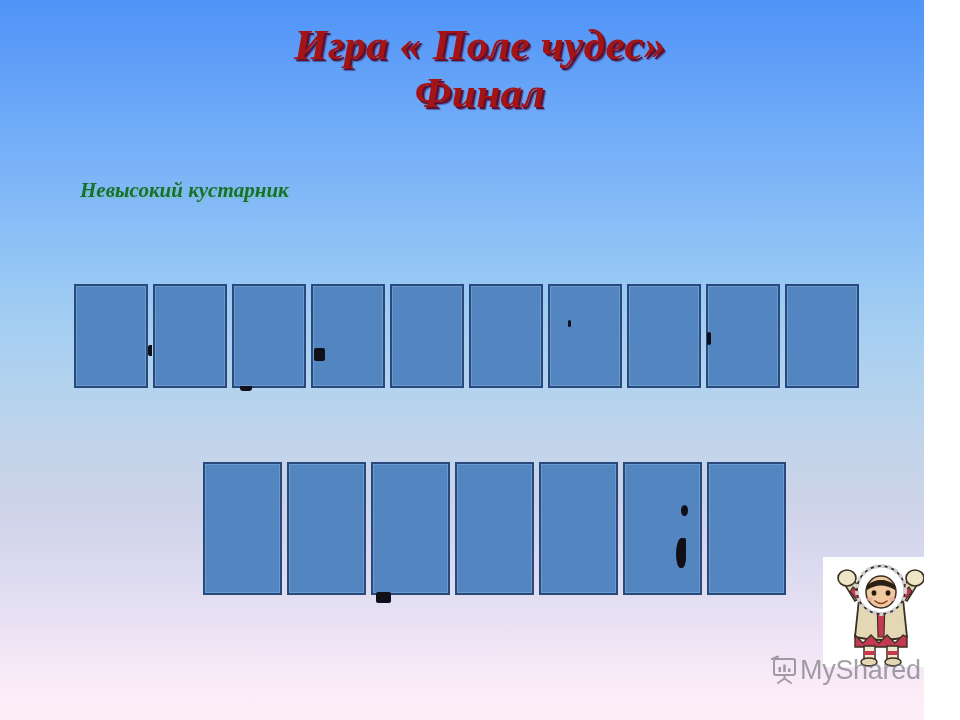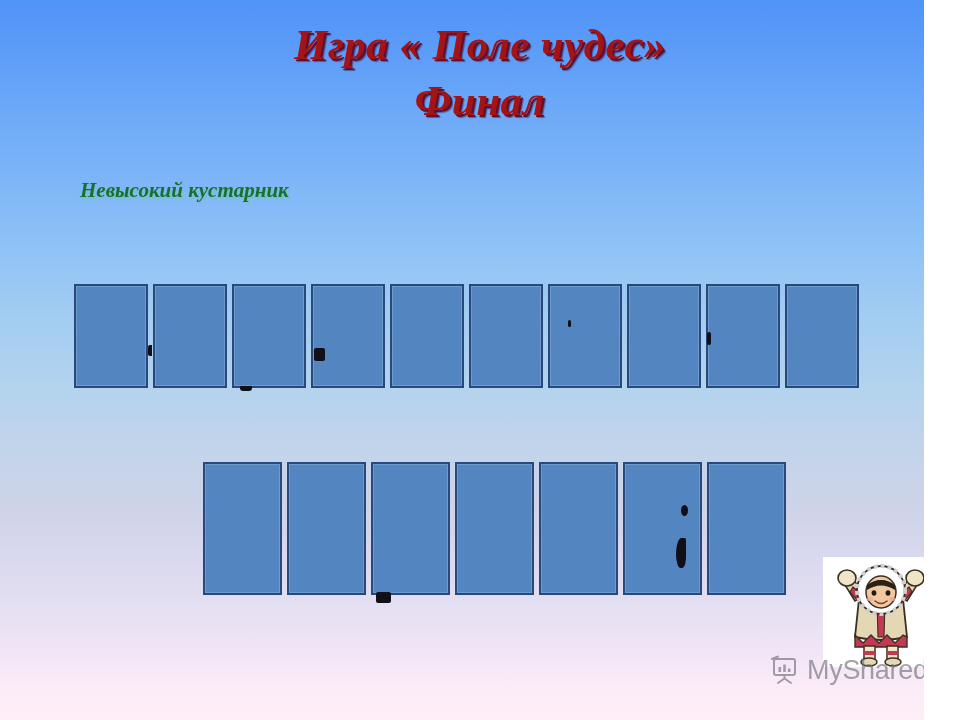--- a/index.html
+++ b/index.html
@@ -48,21 +48,21 @@
   .title-line {
     font-size: 43px;
     font-weight: bold;
     font-style: italic;
     color: #a41414;
     letter-spacing: 0.5px;
     text-shadow: 2px 2px 0 #5d1033, 3px 3px 1px rgba(40,10,60,0.45);
     white-space: nowrap;
   }
   .title-line.second {
-    margin-top: 10px;
+    margin-top: 2px;
   }
 
   .clue {
     position: absolute;
     left: 80px;
     top: 178px;
     font-size: 21px;
     font-weight: bold;
     font-style: italic;
     color: #17702f;
@@ -126,21 +126,20 @@
   }
   .clipart svg { display: block; }
 
   
   .watermark {
     position: absolute;
     left: 770px;
     top: 655px;
     display: flex;
     align-items: center;
-    gap: 7px;
     opacity: 0.62;
   }
   .wm-icon { display: block; }
   .wm-text {
     font-family: "Liberation Sans", "DejaVu Sans", sans-serif;
     font-size: 27px;
     color: #6b6b74;
     letter-spacing: -0.3px;
     line-height: 1;
   }

